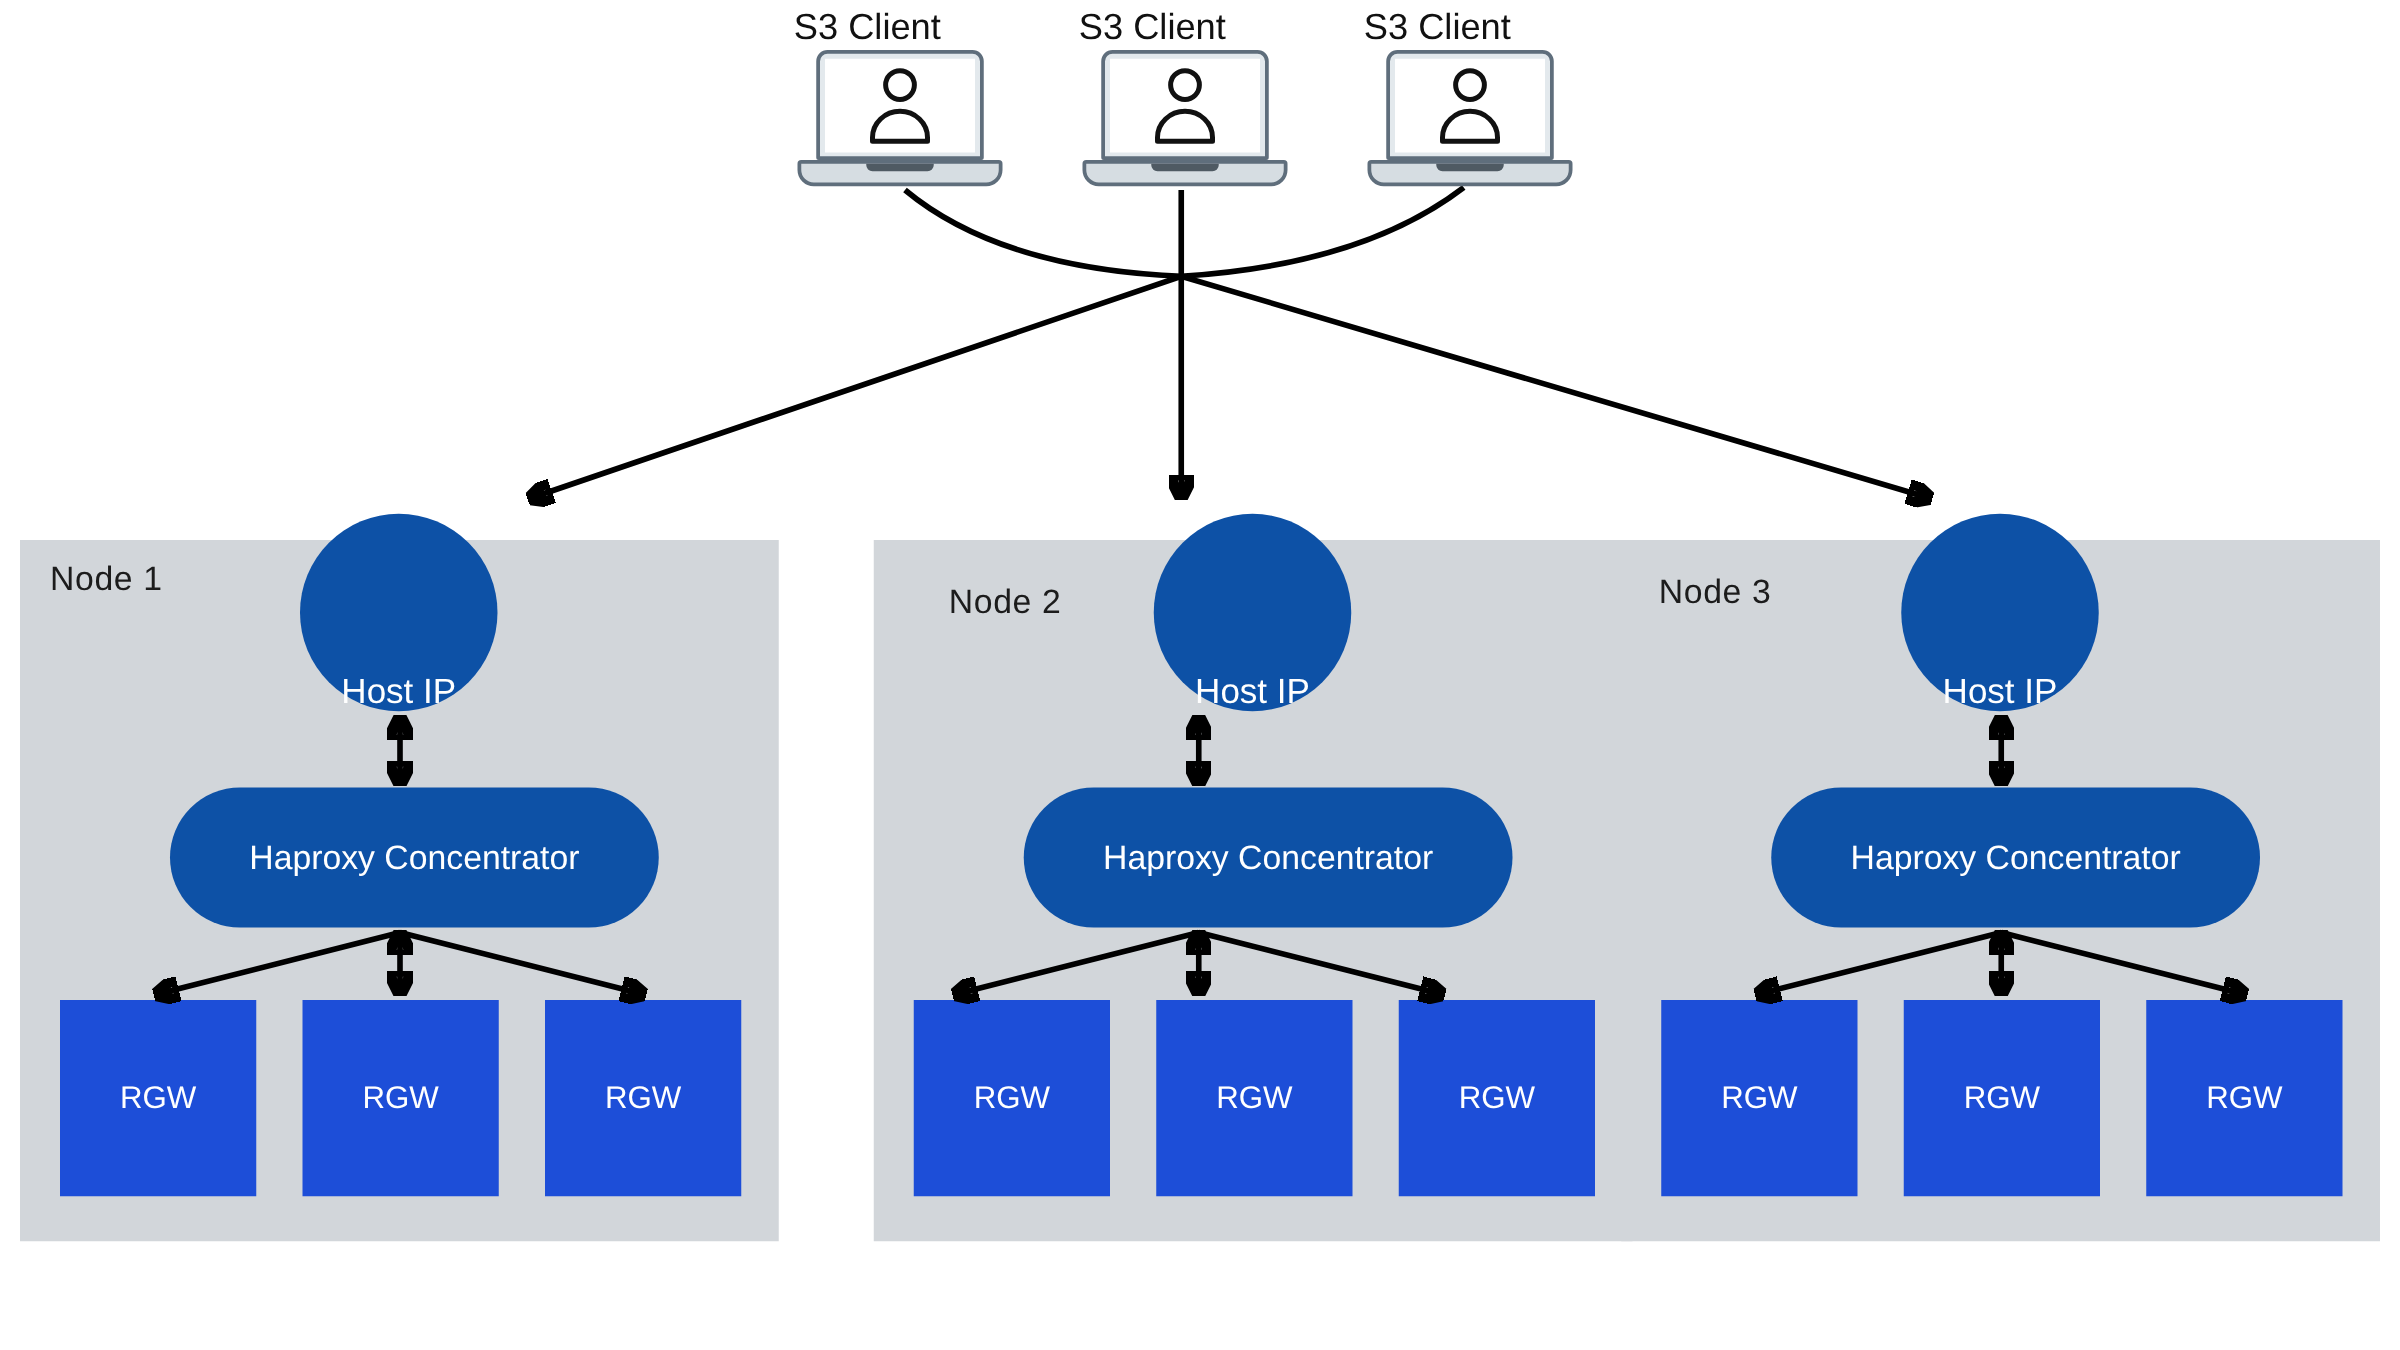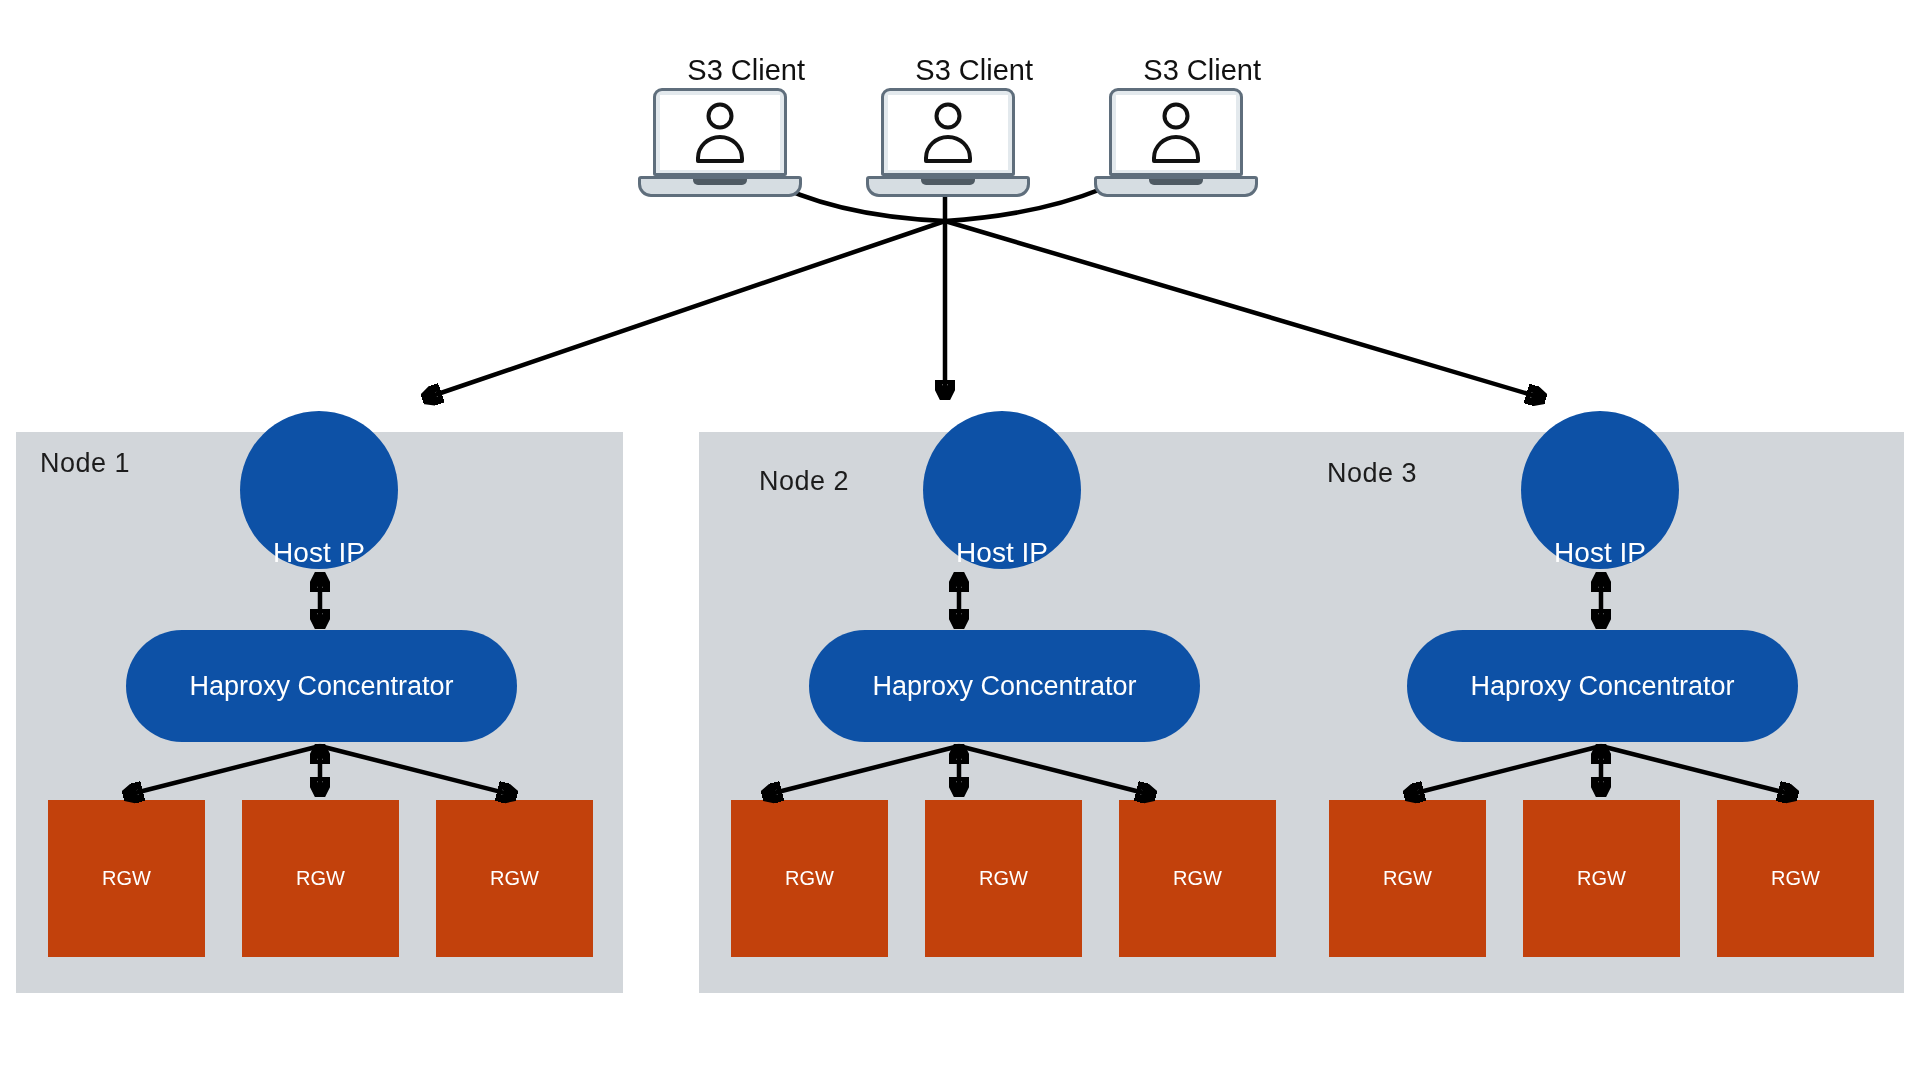--- a/index.html
+++ b/index.html
@@ -15,37 +15,37 @@
   .node-label{position:absolute;font-size:27px;color:#1c1c1c;letter-spacing:.5px;}
   .node--1 .node-label{left:24px;top:16px;}
   .node--2 .node-label{left:60px;top:34px;}
   .node--3 .node-label{left:30px;top:26px;}
   .host-circle{
     position:absolute;left:224px;top:-21px;width:158px;height:158px;border-radius:50%;
     background:#0d51a6;display:flex;align-items:flex-end;justify-content:center;
     color:#ffffff;font-size:28px;
   }
   .haproxy{
-    position:absolute;left:110px;top:198px;width:391px;height:112px;border-radius:56px;
+    position:absolute;left:120px;top:198px;width:391px;height:112px;border-radius:56px;
     background:#0d51a6;display:flex;align-items:center;justify-content:center;
     color:#ffffff;font-size:27px;
   }
   .rgw{
-    position:absolute;top:368px;width:157px;height:157px;background:#c2410c;
-    display:flex;align-items:center;justify-content:center;color:#ffffff;font-size:20px;
+    position:absolute;top:368px;width:157px;height:157px;background:#1d4ed8;
+    display:flex;align-items:center;justify-content:center;color:#ffffff;font-size:25px;
   }
   .rgw--0{left:32px;}
   .rgw--1{left:226px;}
   .rgw--2{left:420px;}
   
   .client{position:absolute;width:170px;}
   .client--0{left:635px;top:6px;}
   .client--1{left:863px;top:6px;}
   .client--2{left:1091px;top:6px;}
-  .client-label{width:170px;text-align:right;font-size:29px;color:#111111;height:34px;margin-top:48px;}
+  .client-label{width:170px;text-align:left;font-size:29px;color:#111111;height:34px;}
   .laptop{position:relative;width:170px;height:112px;}
   .laptop-screen{
     position:absolute;left:18px;top:0;width:128px;height:82px;
     border:3px solid #5f6e7c;border-radius:9px 9px 2px 2px;background:#e3e9ed;
   }
   .laptop-display{position:absolute;left:4px;top:4px;right:4px;bottom:3px;background:#ffffff;
     display:flex;align-items:center;justify-content:center;}
   .laptop-base{
     position:absolute;left:3px;top:88px;width:158px;height:15px;
     border:3px solid #5f6e7c;border-radius:3px 3px 13px 13px;background:#d6dde2;

